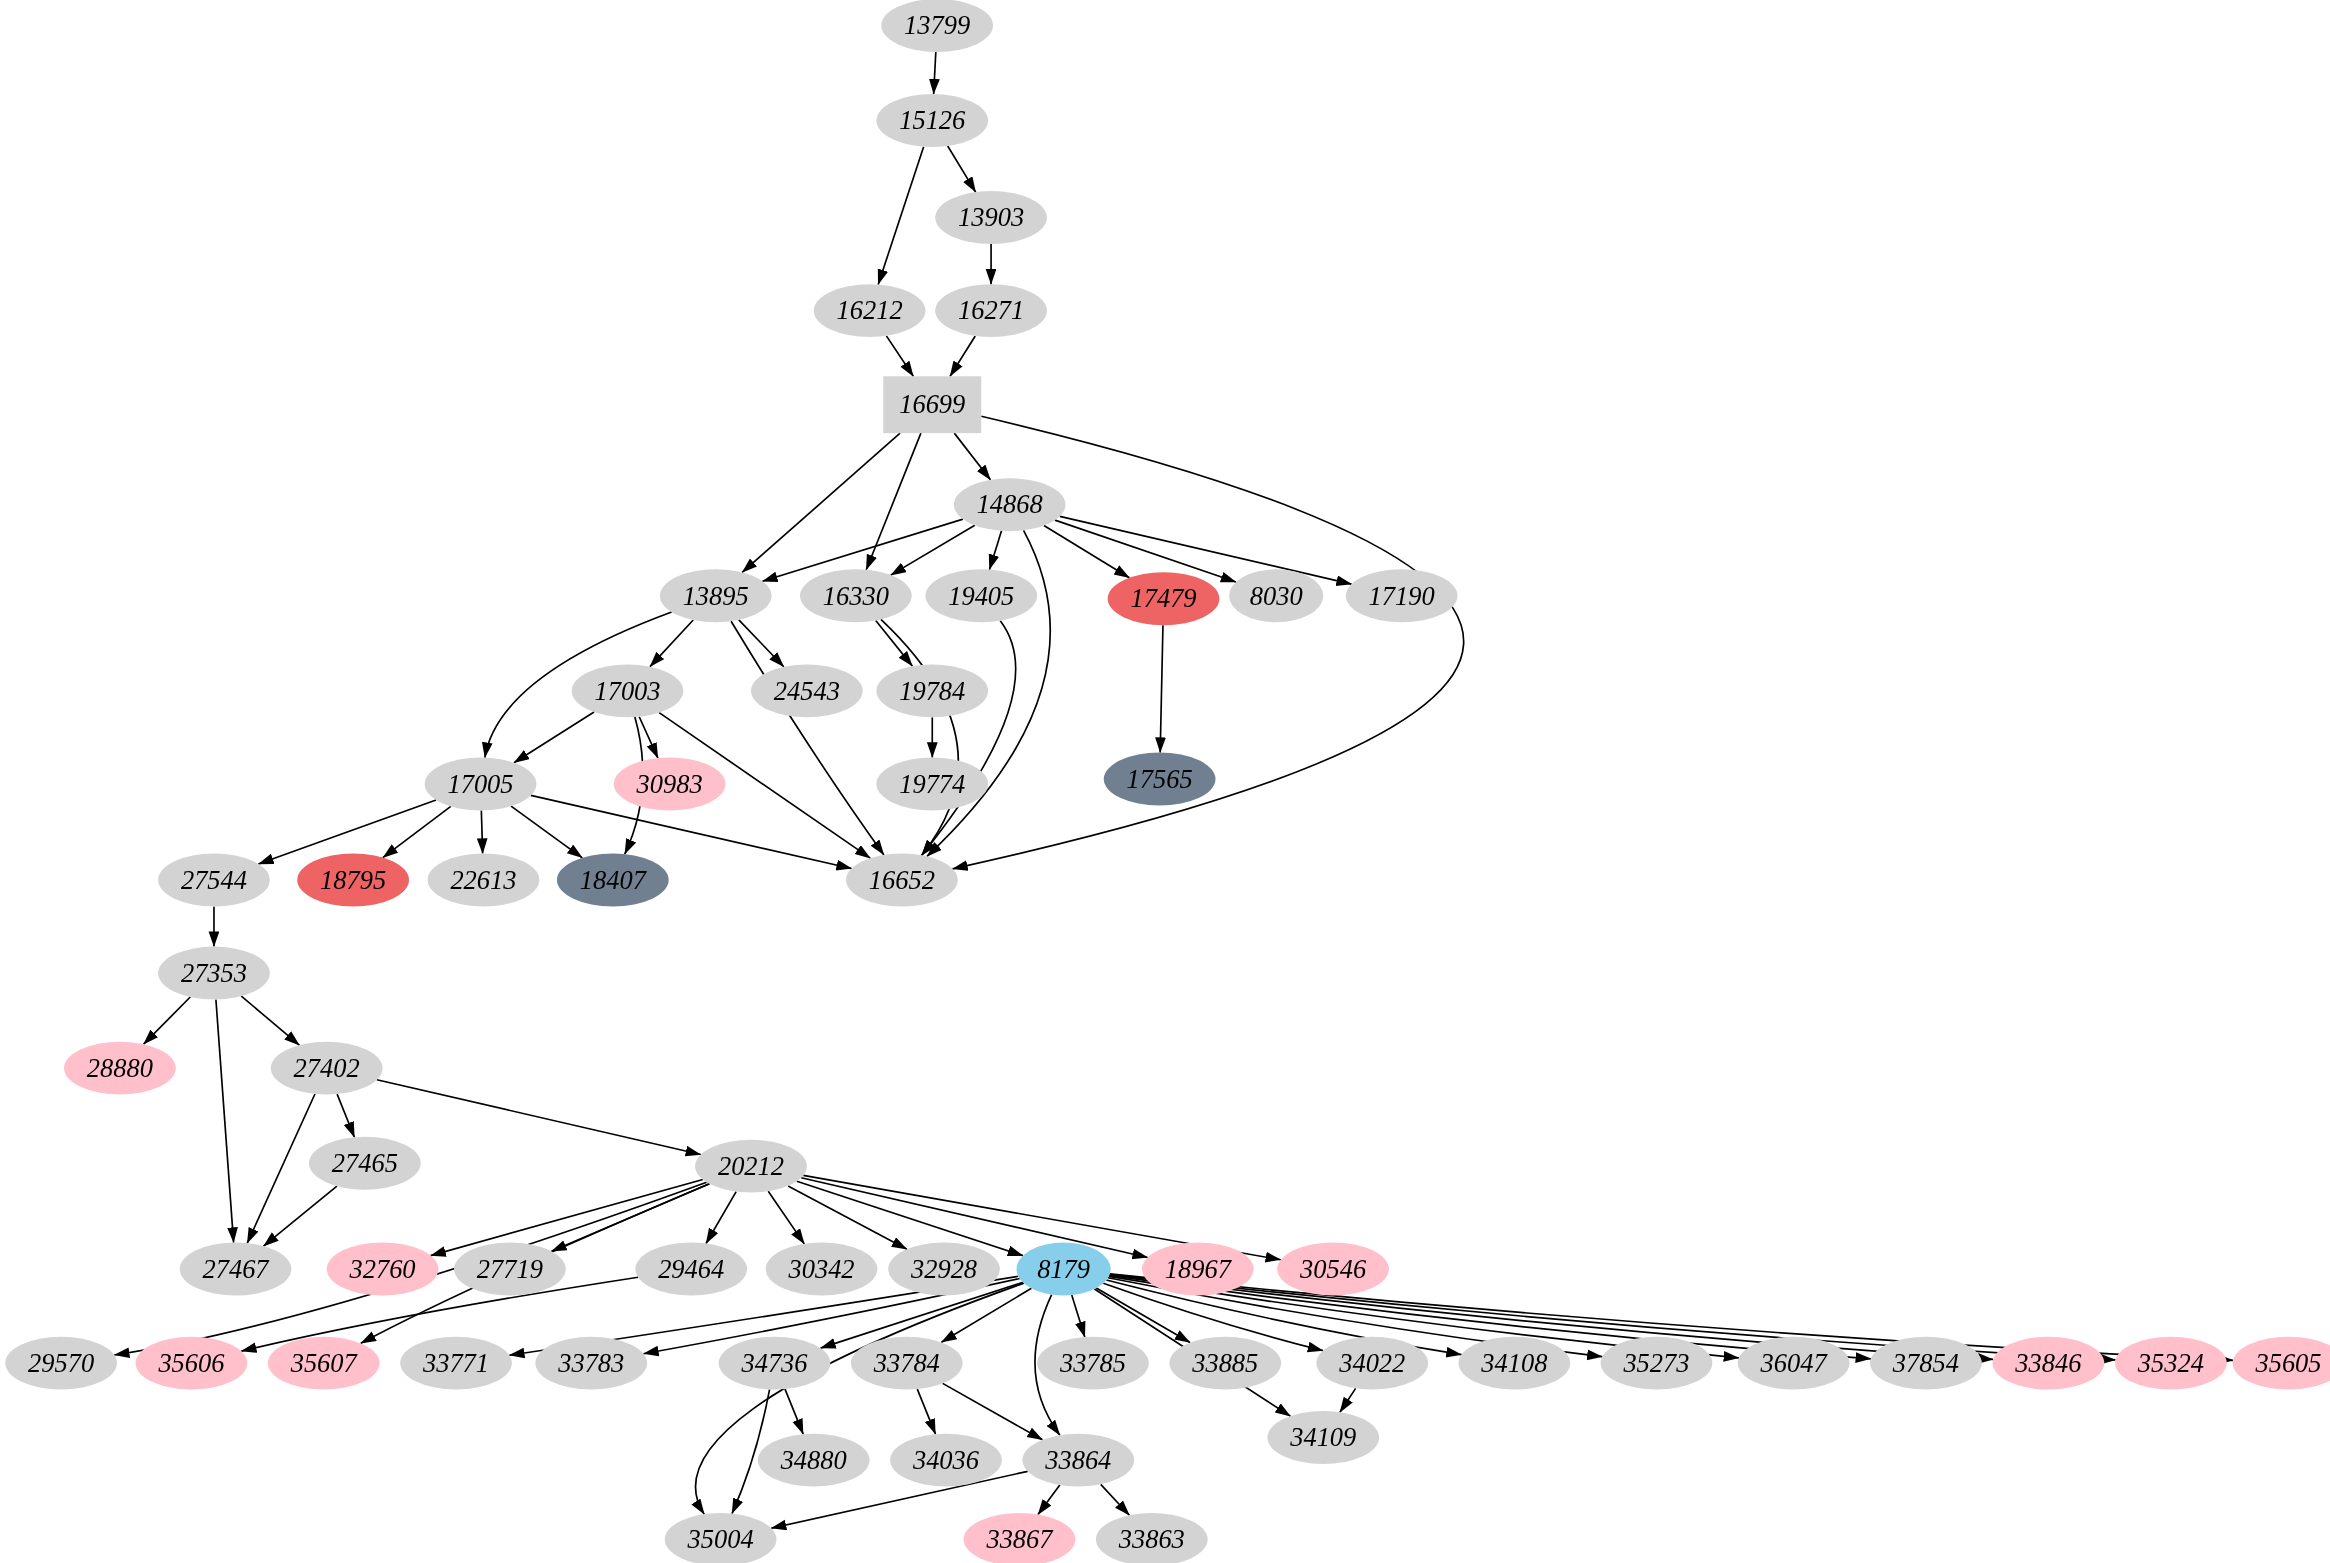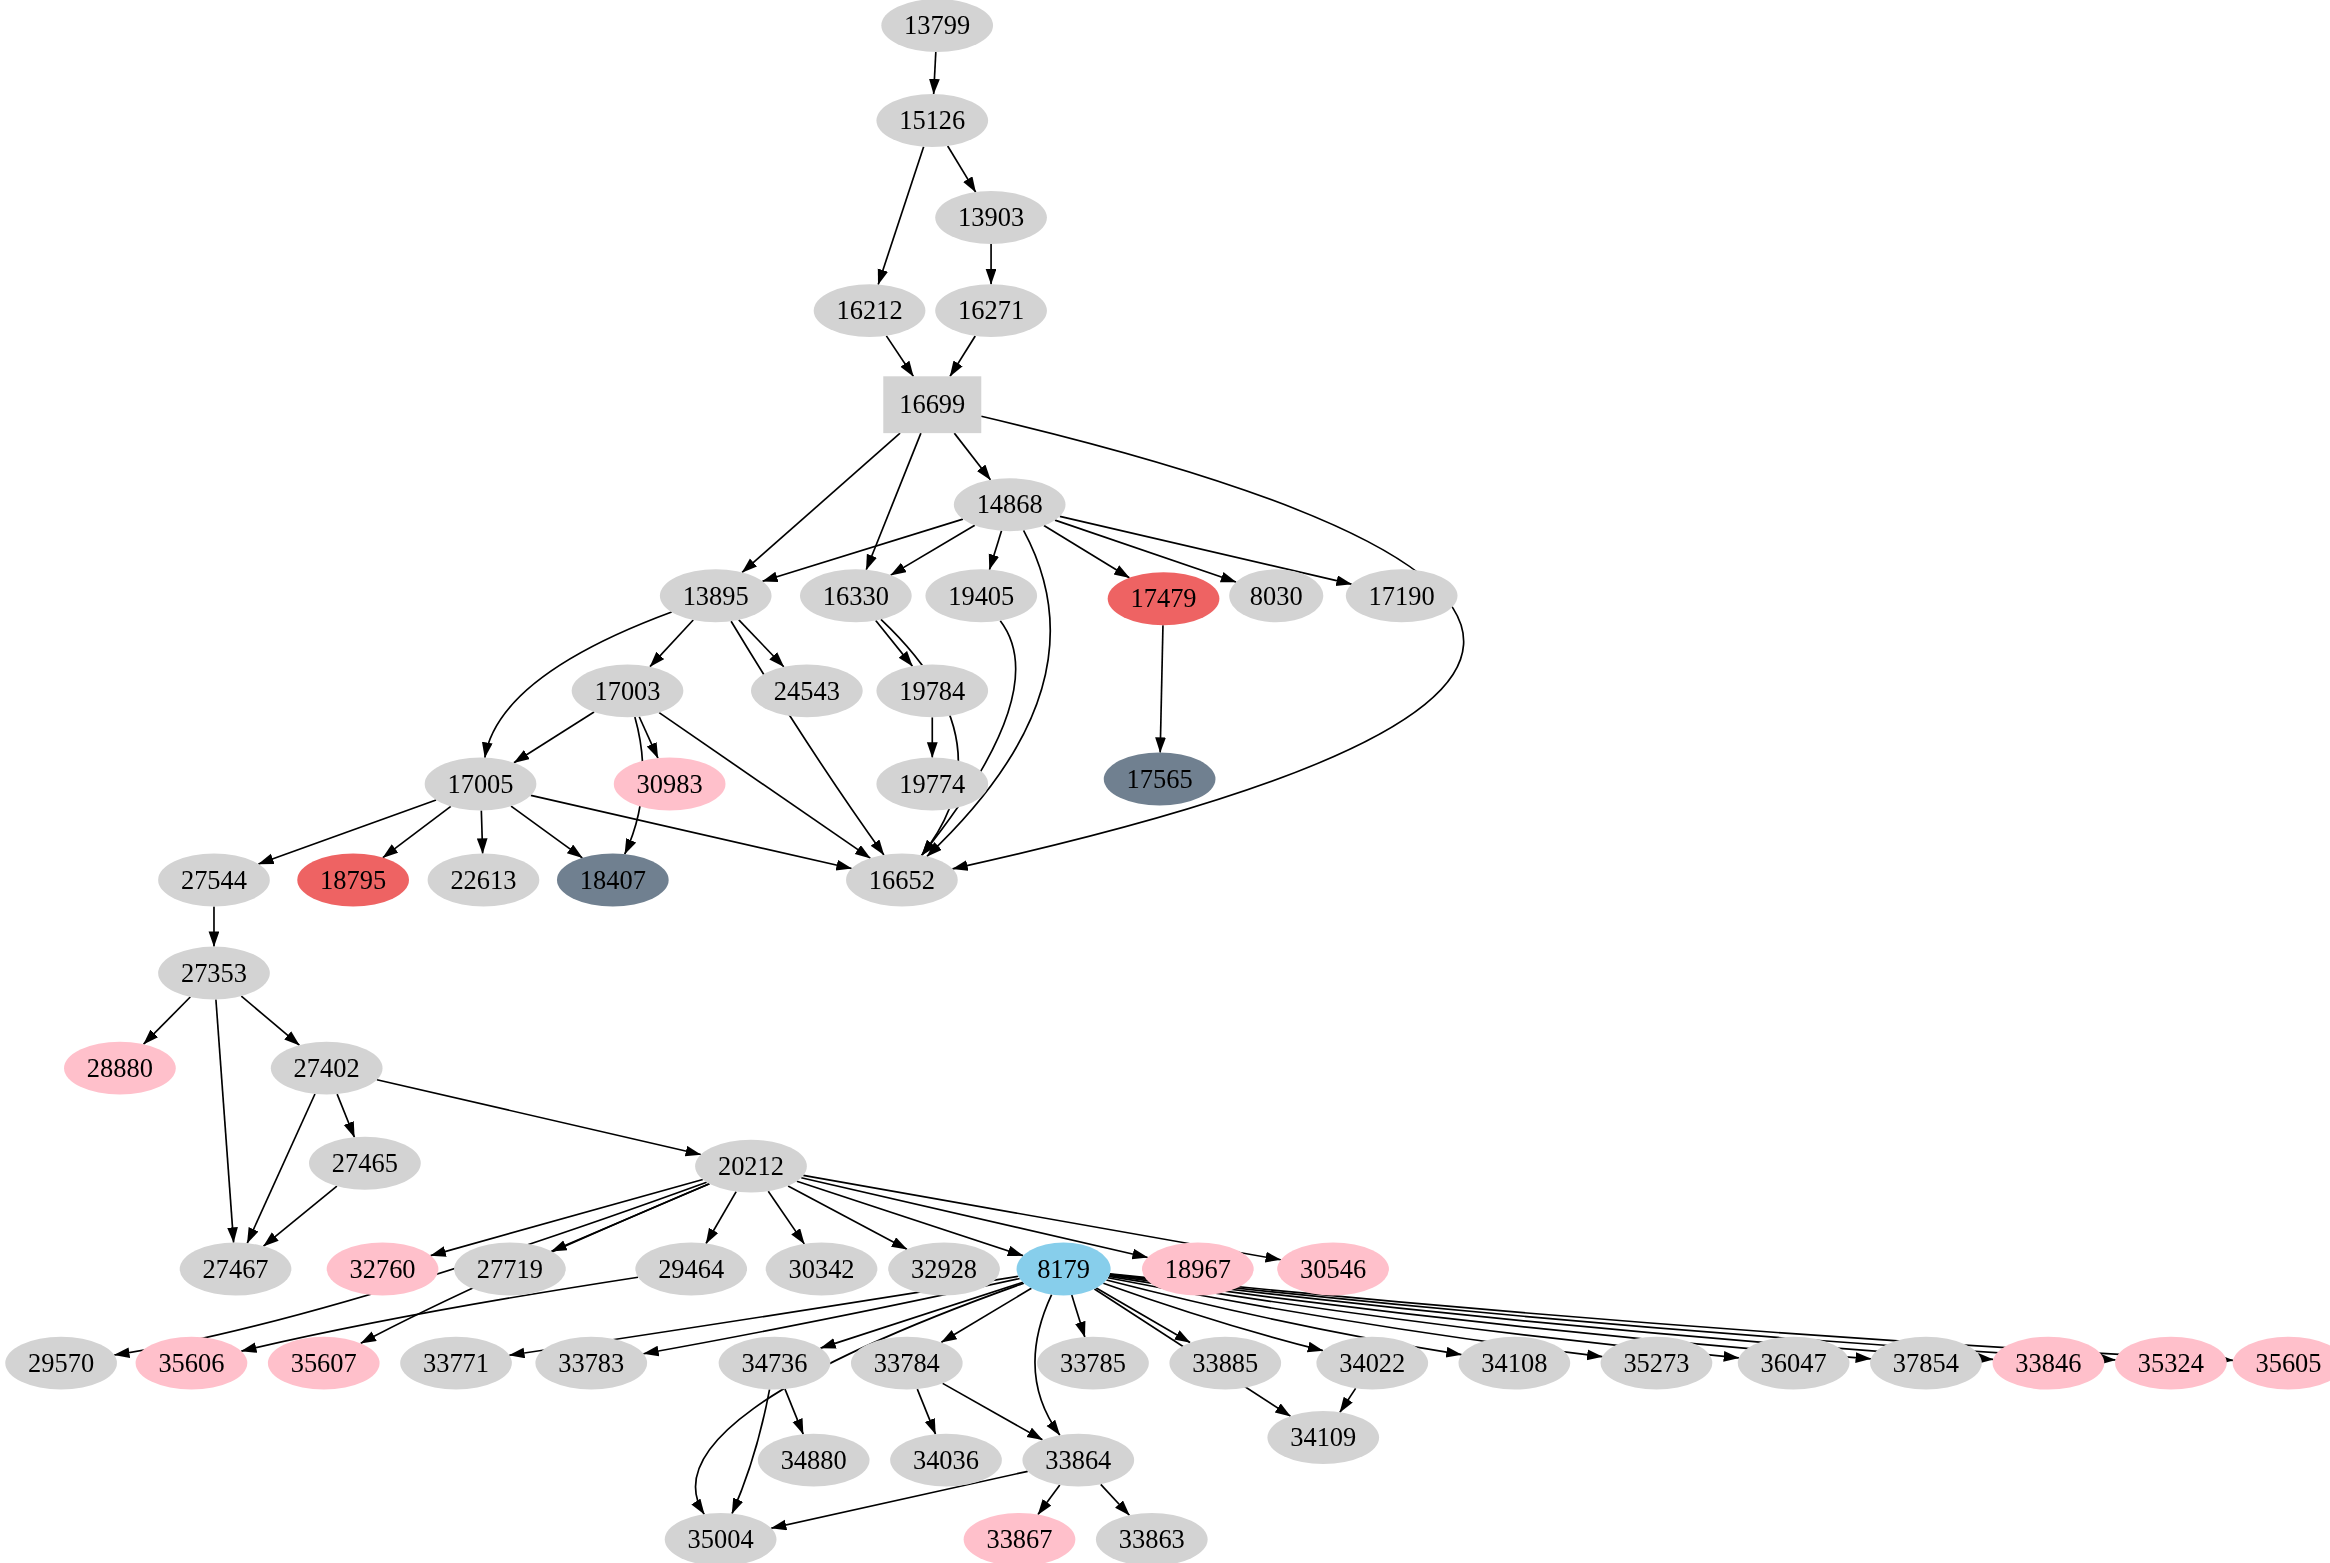--- a/index.html
+++ b/index.html
@@ -1,16 +1,16 @@
 <!DOCTYPE html>
 <html><head>
 <meta charset="utf-8">
 <style>
   html,body{margin:0;padding:0;background:#ffffff;}
-  .canvas{width:2331px;height:1563px;background:#ffffff;overflow:hidden;}
+  .canvas{width:2331px;height:1563px;background:#ffffff;overflow:hidden;font-style:italic;}
   svg{display:block;}
   .node text{
     font-family:"Liberation Serif", "DejaVu Serif", serif;
     font-size:27px;
     fill:#000000;
     text-anchor:middle;
   }
   .edge{fill:none;stroke:#000000;stroke-width:1.7px;}
 </style>
 </head>

